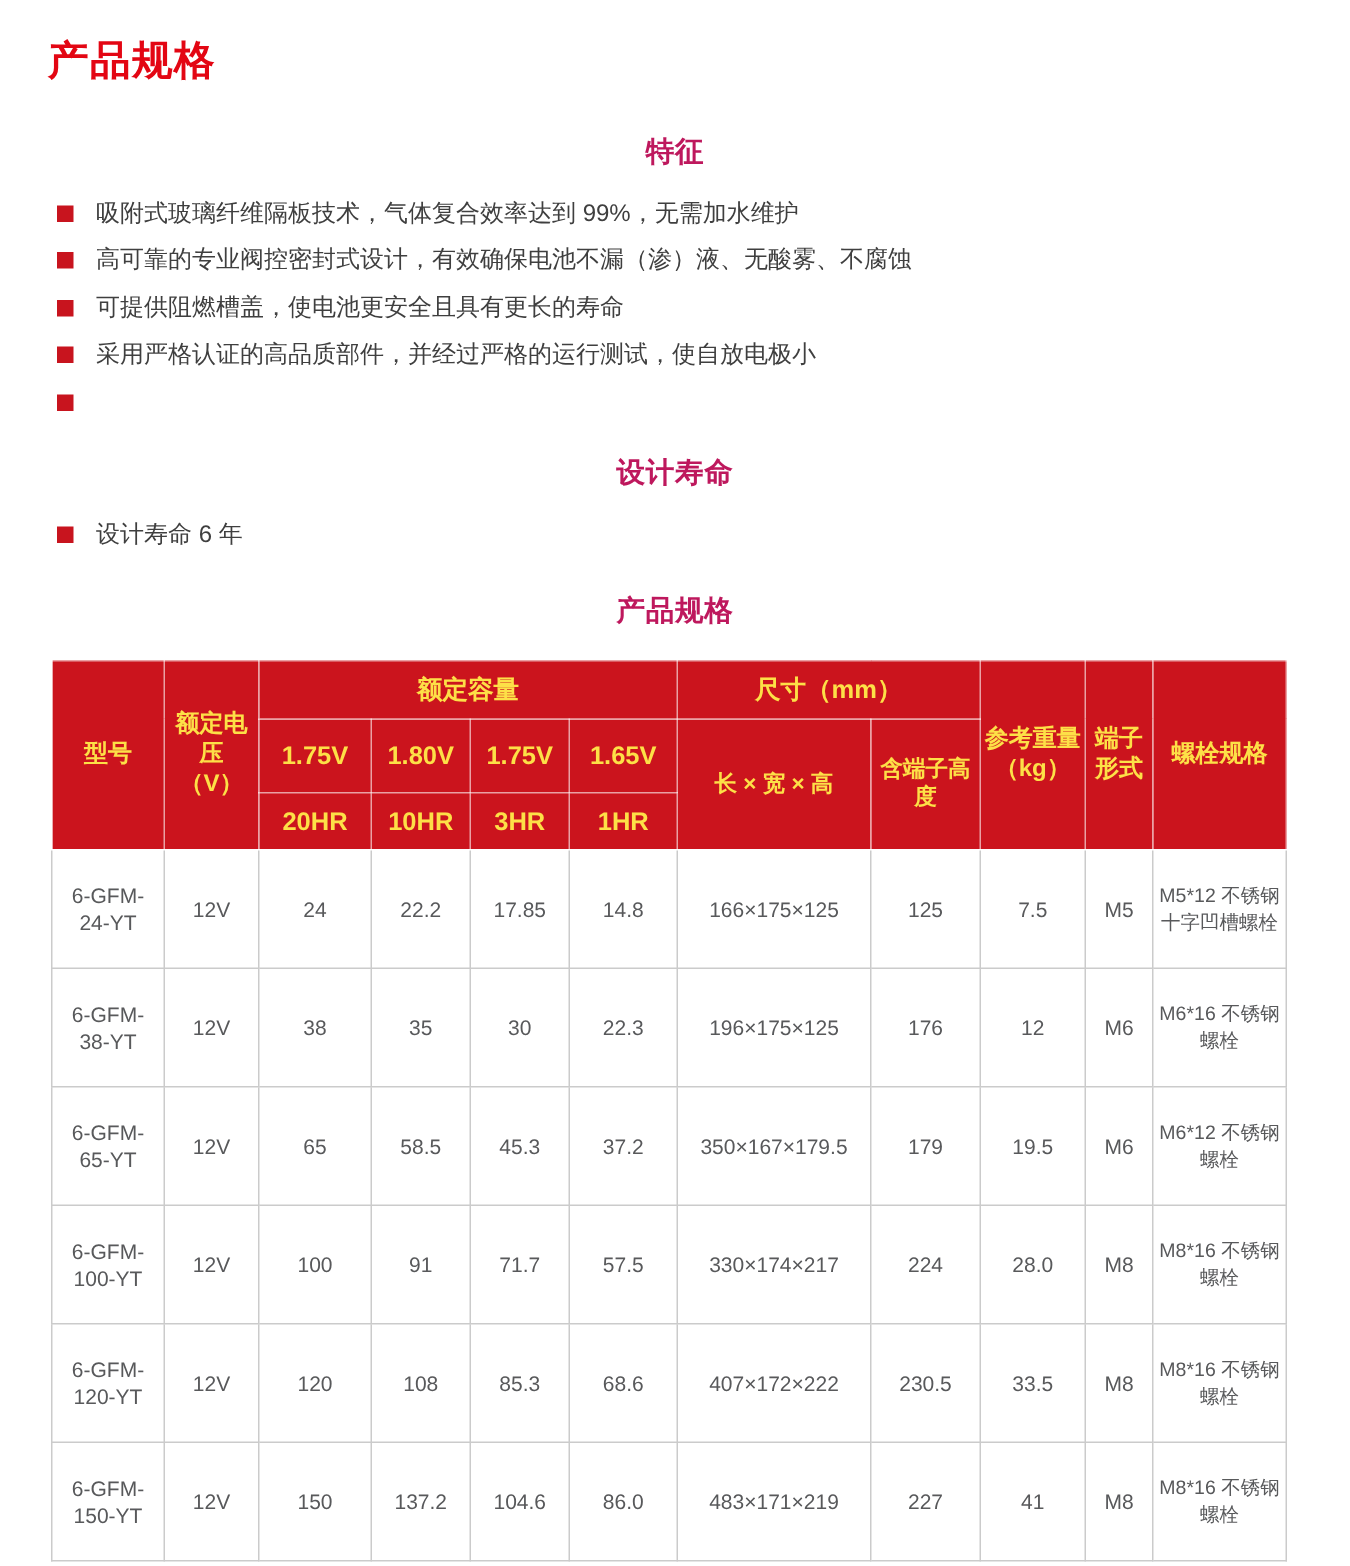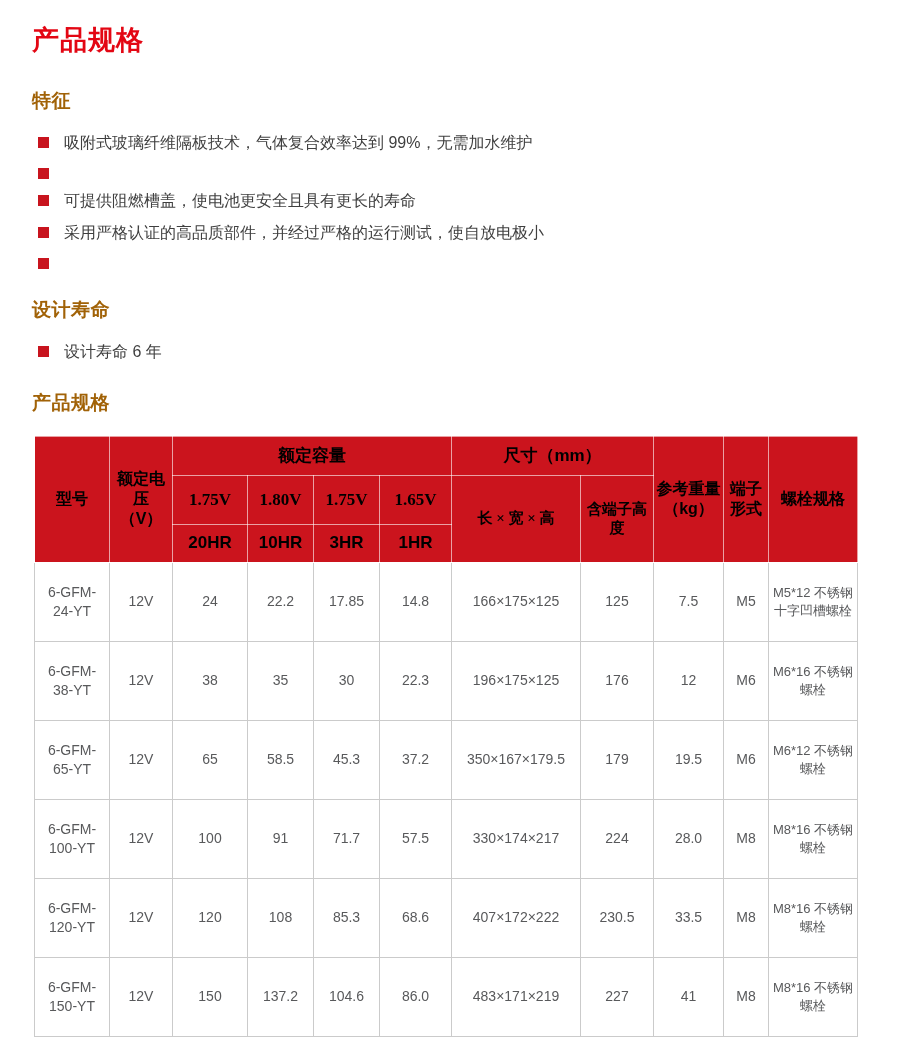--- a/index.html
+++ b/index.html
@@ -14,25 +14,26 @@
 
   .page-title {
     color: #e30613;
     font-size: 27px;
     font-weight: bold;
     letter-spacing: 1px;
     margin: 4px 0 30px 0;
   }
 
   .section-heading {
-    color: #a16207;
+    color: #be185d;
     font-size: 19px;
     font-weight: bold;
     letter-spacing: 0.5px;
     margin: 0 0 20px 0;
+    text-align: center;
   }
 
   .feature-list {
     list-style: none;
     margin: 0 0 14px 0;
     padding: 0;
   }
   .feature-list li {
     display: flex;
     align-items: flex-start;
@@ -54,30 +55,30 @@
   table.spec-table {
     border-collapse: collapse;
     table-layout: fixed;
     width: 823px;
     margin: 16px 0 0 2px;
     border: 1px solid #c4c4c4;
   }
 
   thead th {
     background: #cb141d;
-    color: #000000;
+    color: #fde047;
     font-weight: bold;
     border: 1px solid rgba(255, 255, 255, 0.6);
     padding: 2px 2px;
     font-size: 16px;
     line-height: 1.25;
     text-align: center;
   }
   thead tr.h-row-1 { height: 39px; }
-  thead tr.h-row-2 { height: 49px; font-family: Liberation Serif, serif; }
+  thead tr.h-row-2 { height: 49px; }
   thead tr.h-row-3 { height: 38px; }
   thead th.big { font-size: 17px; }
   thead th.mid { font-size: 15px; }
 
   tbody td {
     border: 1px solid #cbcbcb;
     color: #58595b;
     text-align: center;
     vertical-align: middle;
     font-size: 14px;
@@ -107,20 +108,21 @@
 <h1 class="page-title">产品规格</h1>
 
 <h2 class="section-heading">特征</h2>
 <ul class="feature-list">
   <li>
     <span class="bullet-square"></span>
     <span>吸附式玻璃纤维隔板技术，气体复合效率达到 99%，无需加水维护</span>
   </li>
   <li>
     <span class="bullet-square"></span>
+    <span>高可靠的专业阀控密封式设计，有效确保电池不漏（渗）液、无酸雾、不腐蚀</span>
   </li>
   <li>
     <span class="bullet-square"></span>
     <span>可提供阻燃槽盖，使电池更安全且具有更长的寿命</span>
   </li>
   <li>
     <span class="bullet-square"></span>
     <span>采用严格认证的高品质部件，并经过严格的运行测试，使自放电极小</span>
   </li>
   <li>

